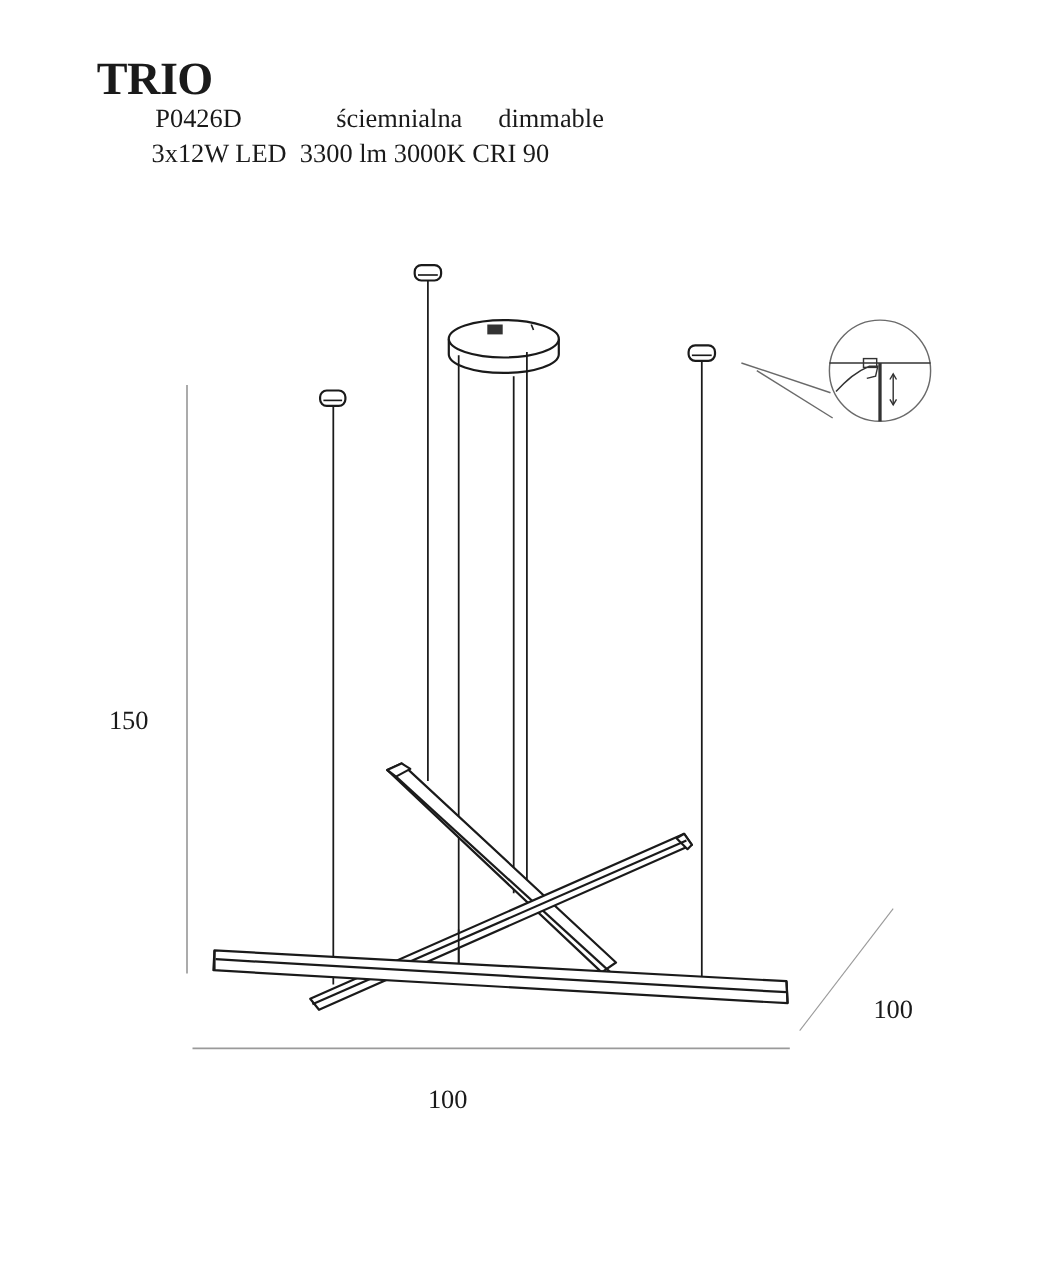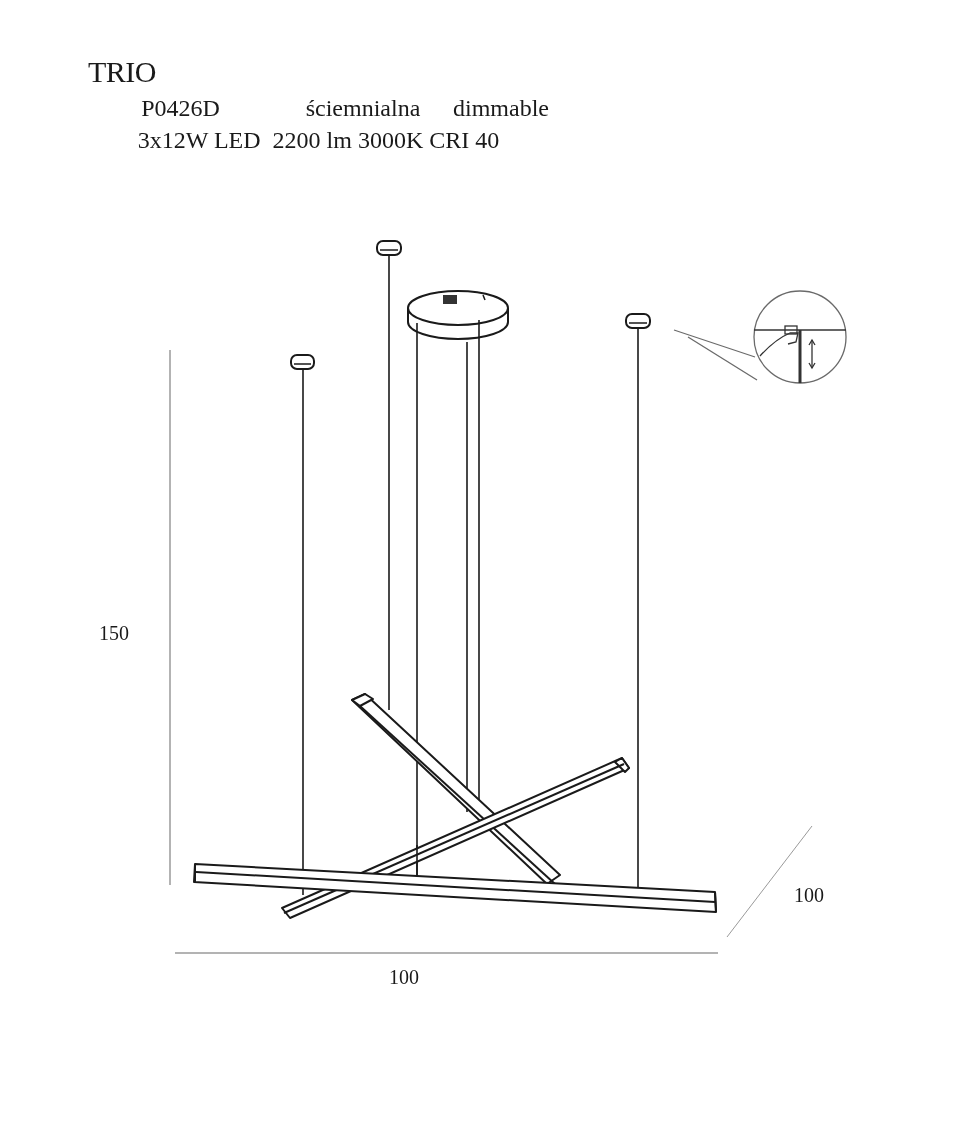--- a/index.html
+++ b/index.html
@@ -1,33 +1,33 @@
 <!DOCTYPE html>
 <html><head>
   <meta charset="utf-8">
   <style>
     html, body { margin: 0; padding: 0; background: #ffffff; }
     body { width: 964px; height: 1148px; position: relative; overflow: hidden;
            font-family: "Liberation Serif", "DejaVu Serif", serif; color: #1a1a1a; }
     .header { position: absolute; left: 88px; top: 52px; }
-    .title { font-size: 30px; line-height: 40px; letter-spacing: -0.5px; margin: 0; font-weight: normal; }
+    .title { font-size: 42px; line-height: 40px; letter-spacing: -0.5px; margin: 0; font-weight: bold; }
     .spec-row { font-size: 24px; line-height: 32px; white-space: pre; text-align: center; }
     .spec-row span { display: inline-block; }
     .model { width: 185px; }
     .type { width: 180px; }
     .drawing { position: absolute; left: 0; top: 0; }
-    .dim { position: absolute; font-size: 20px; }
+    .dim { position: absolute; font-size: 24px; margin-top: 21px; }
   </style>
 </head>
 <body>
 
 <div class="header">
   <h1 class="title">TRIO</h1>
   <div class="spec-row"><span class="model">P0426D</span><span class="type">ściemnialna</span><span>dimmable</span></div>
-  <div class="spec-row">3x12W LED  2200 lm 3000K CRI 40</div>
+  <div class="spec-row">3x12W LED  3300 lm 3000K CRI 90</div>
 </div>
 
 <svg class="drawing" width="964" height="1148" viewBox="0 0 964 1148" xmlns="http://www.w3.org/2000/svg">
 
   <g stroke="#9a9a9a" stroke-width="1.5" fill="none">
     <line x1="170" y1="350" x2="170" y2="885"></line>
     <line x1="175" y1="953" x2="718" y2="953"></line>
     <line x1="727" y1="937" x2="812" y2="826" stroke-width="1"></line>
   </g>
 

